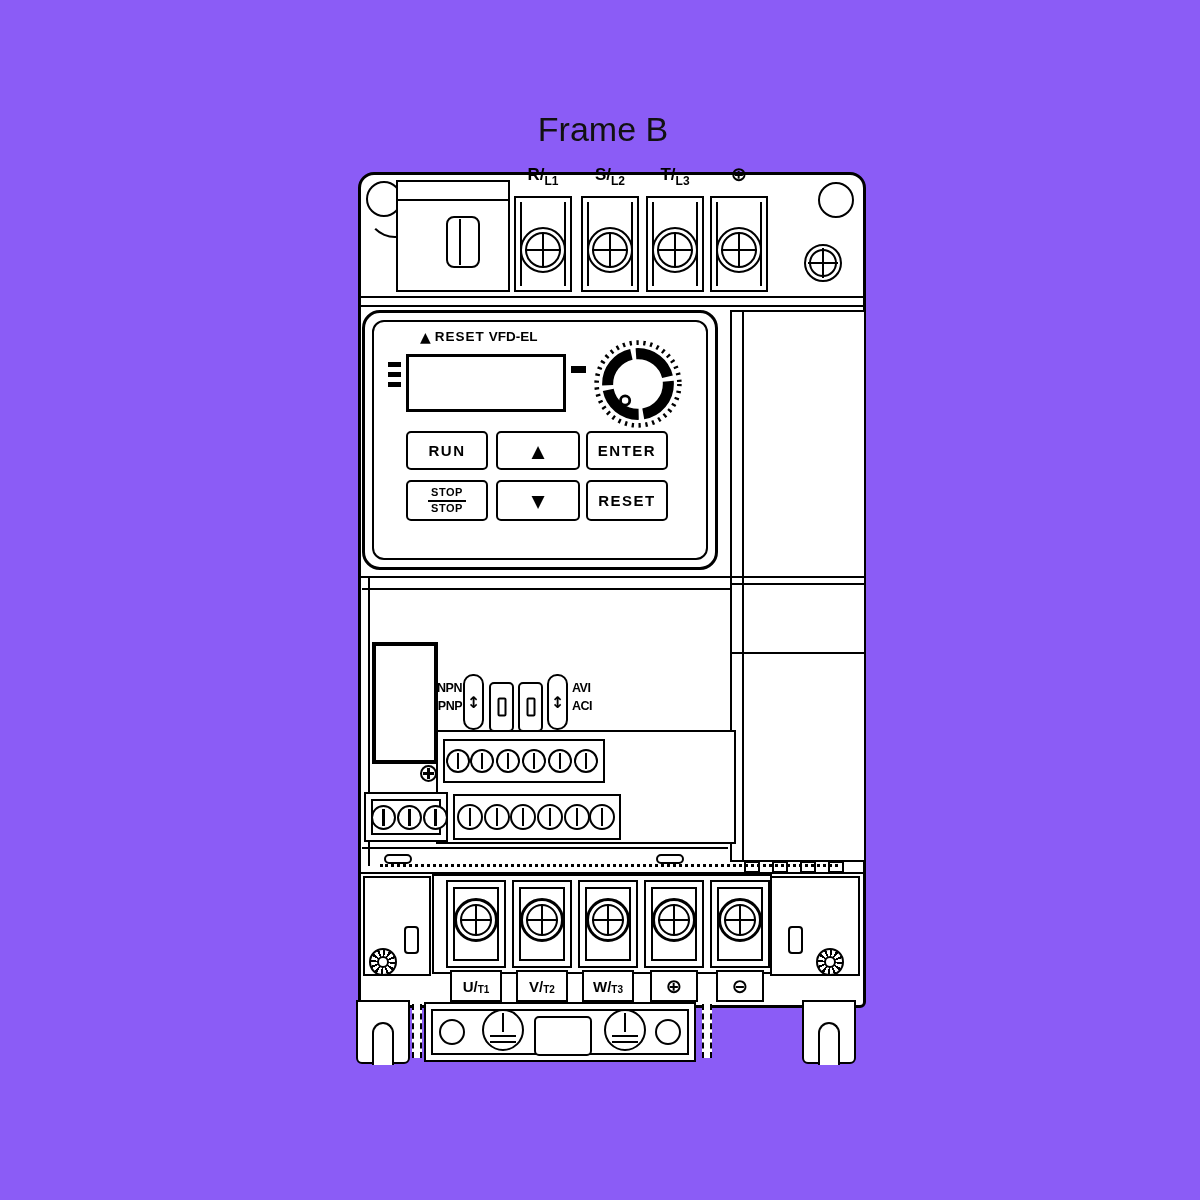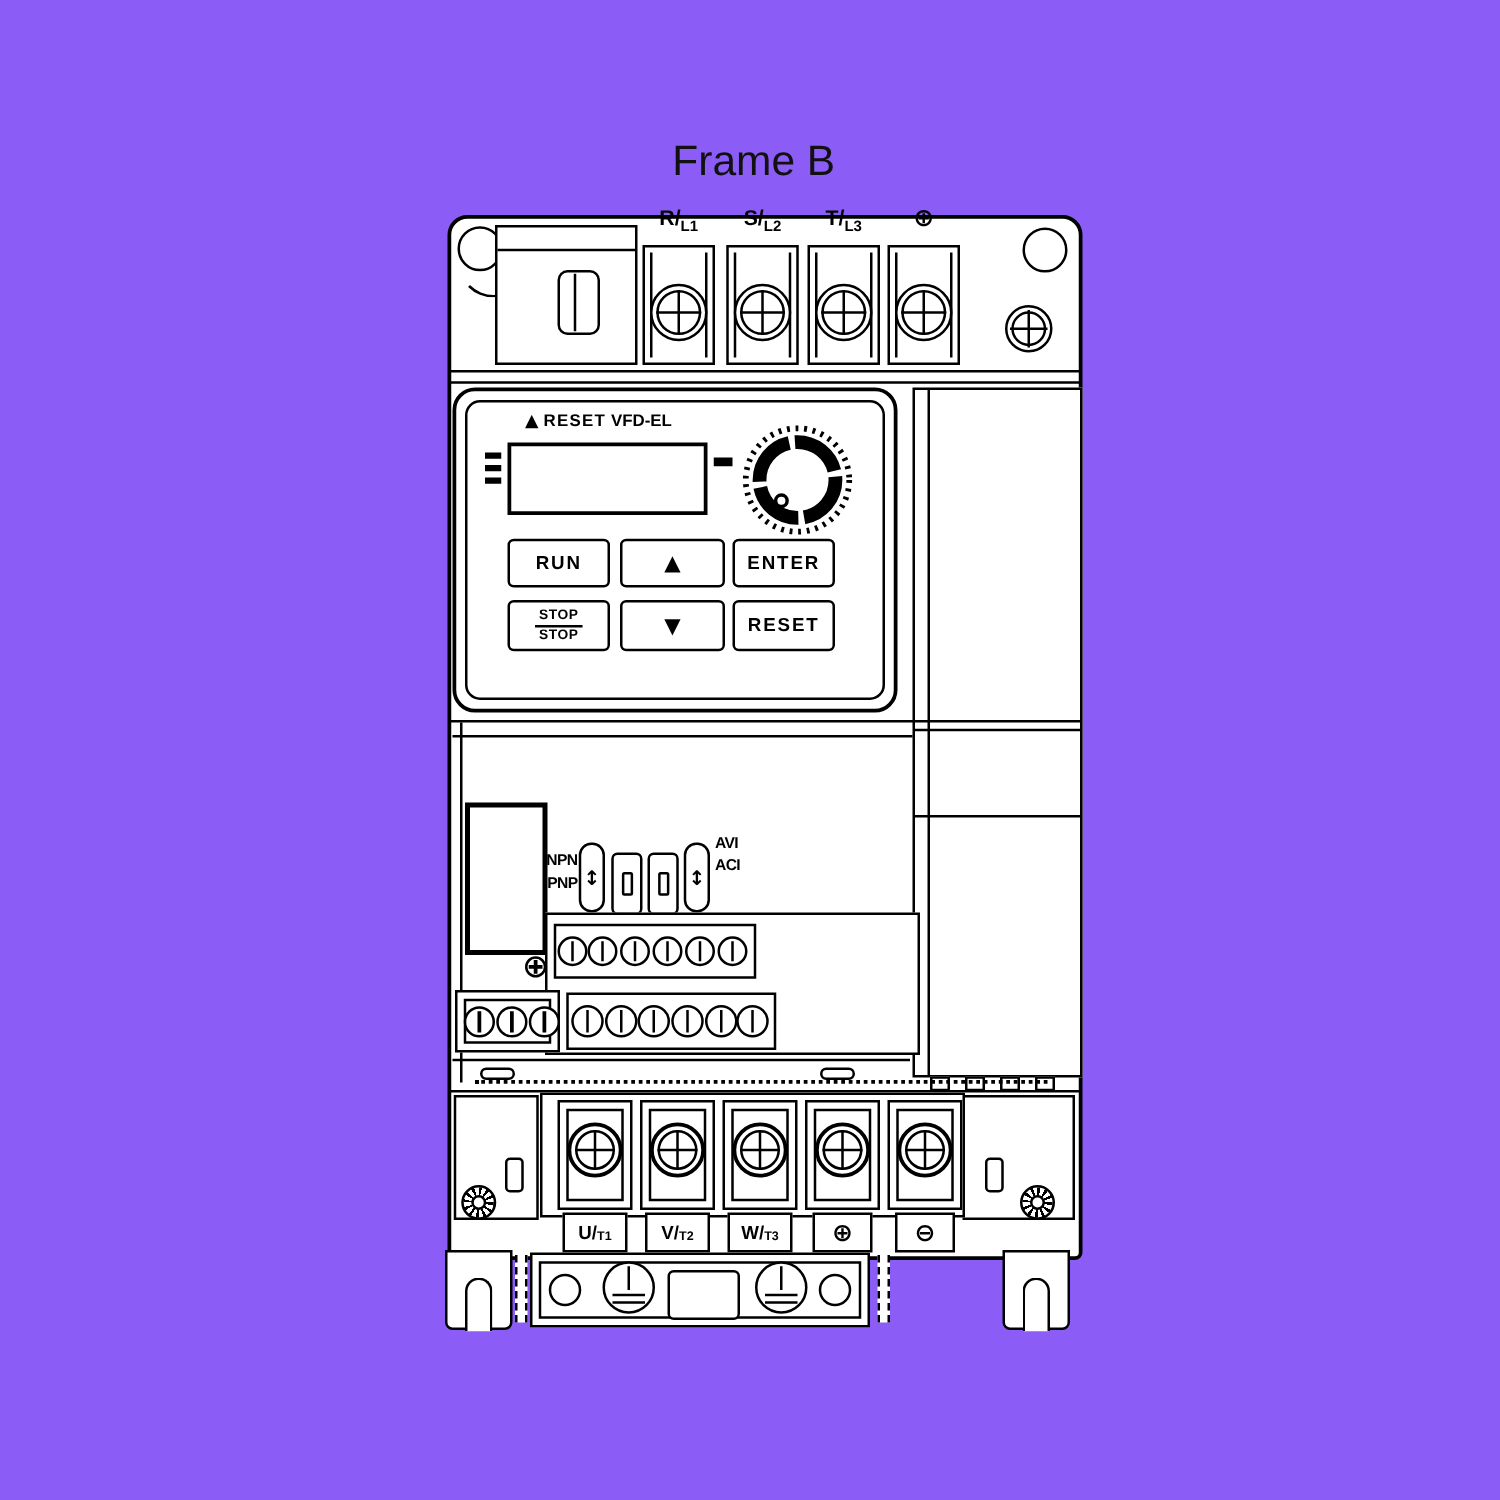--- a/index.html
+++ b/index.html
@@ -198,21 +198,21 @@
   </div>
   <div class="dip" style="left:489px; top:682px; width:25px; height:50px;">
       <div class="act"></div>
     </div>
   <div class="dip" style="left:518px; top:682px; width:25px; height:50px;">
       <div class="act"></div>
     </div>
   <div class="slide" style="left:547px; top:674px; width:21px; height:56px;">
     <span>↕</span>
   </div>
-  <div class="abs swlbl" style="left:572px; top:665px; width:34px;">
+  <div class="abs swlbl" style="left:572px; top:679px; width:34px;">
     <div>AVI</div>
     <div>ACI</div>
   </div>
 
   <div class="b" style="left:436px; top:730px; width:300px; height:114px;"></div>
   <div class="b" style="left:443px; top:739px; width:162px; height:44px;"></div>
   <div class="screw slot" style="left:446px; top:749px; width:24px; height:24px;"></div>
   <div class="screw slot" style="left:470px; top:749px; width:24px; height:24px;"></div>
   <div class="screw slot" style="left:496px; top:749px; width:24px; height:24px;"></div>
   <div class="screw slot" style="left:522px; top:749px; width:24px; height:24px;"></div>

